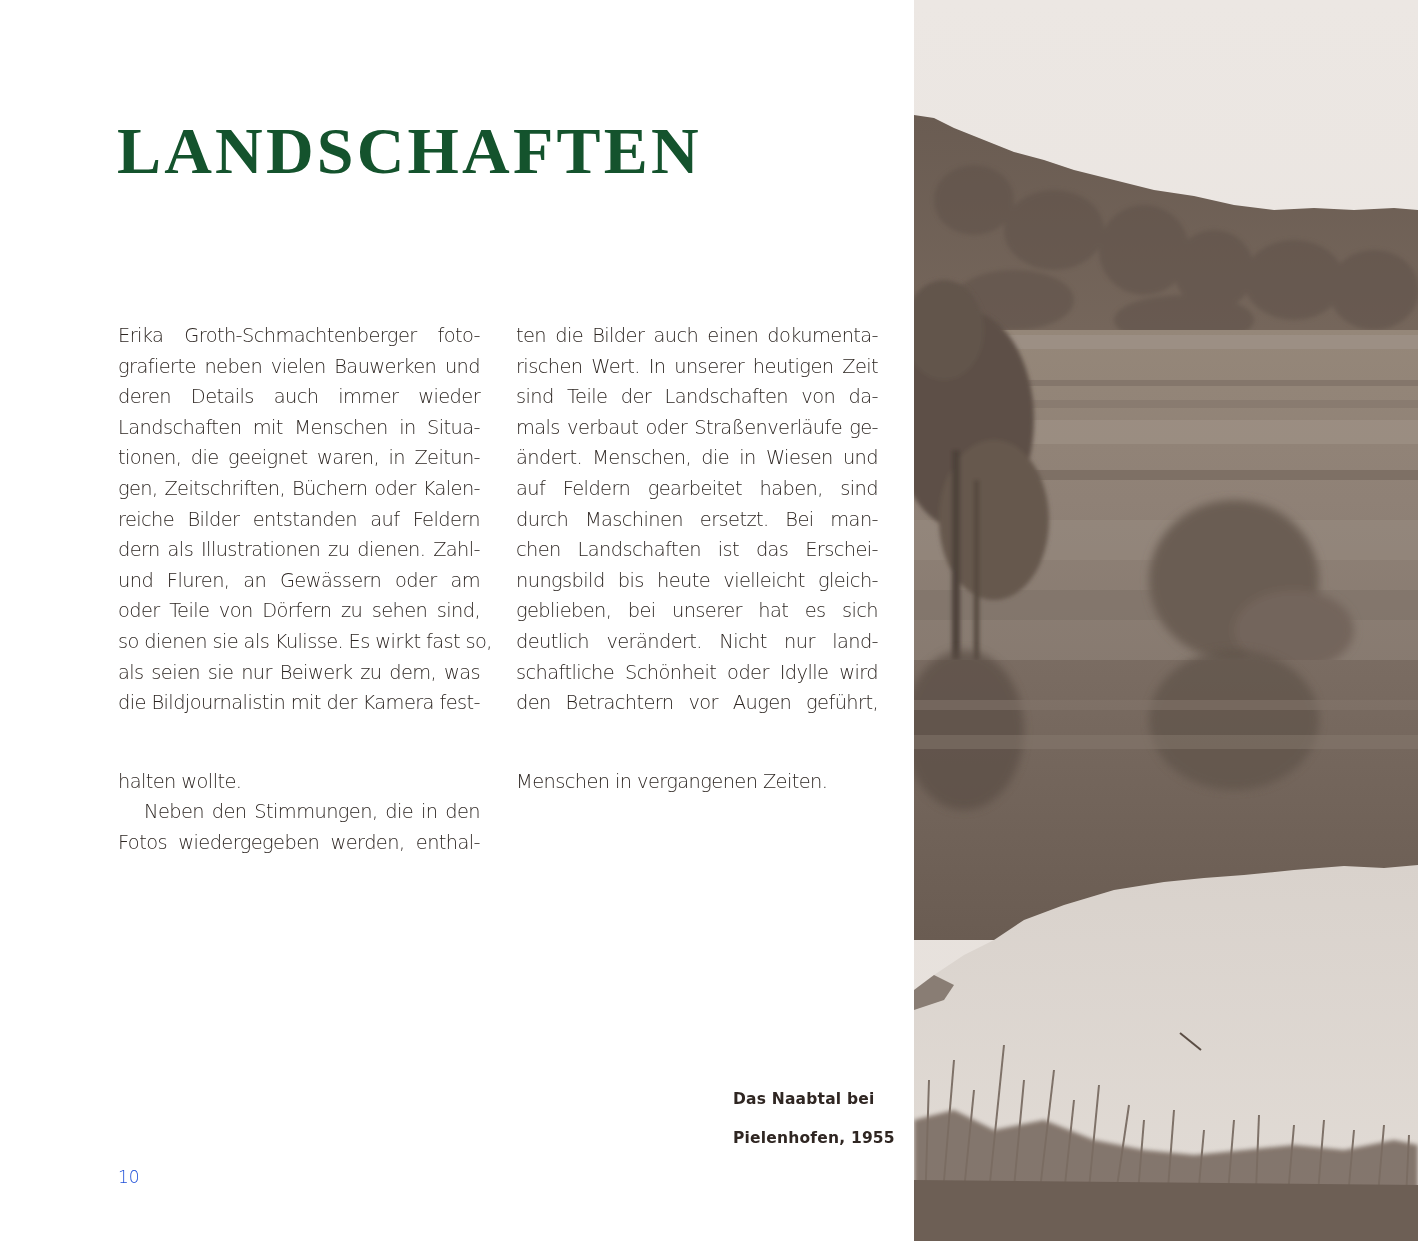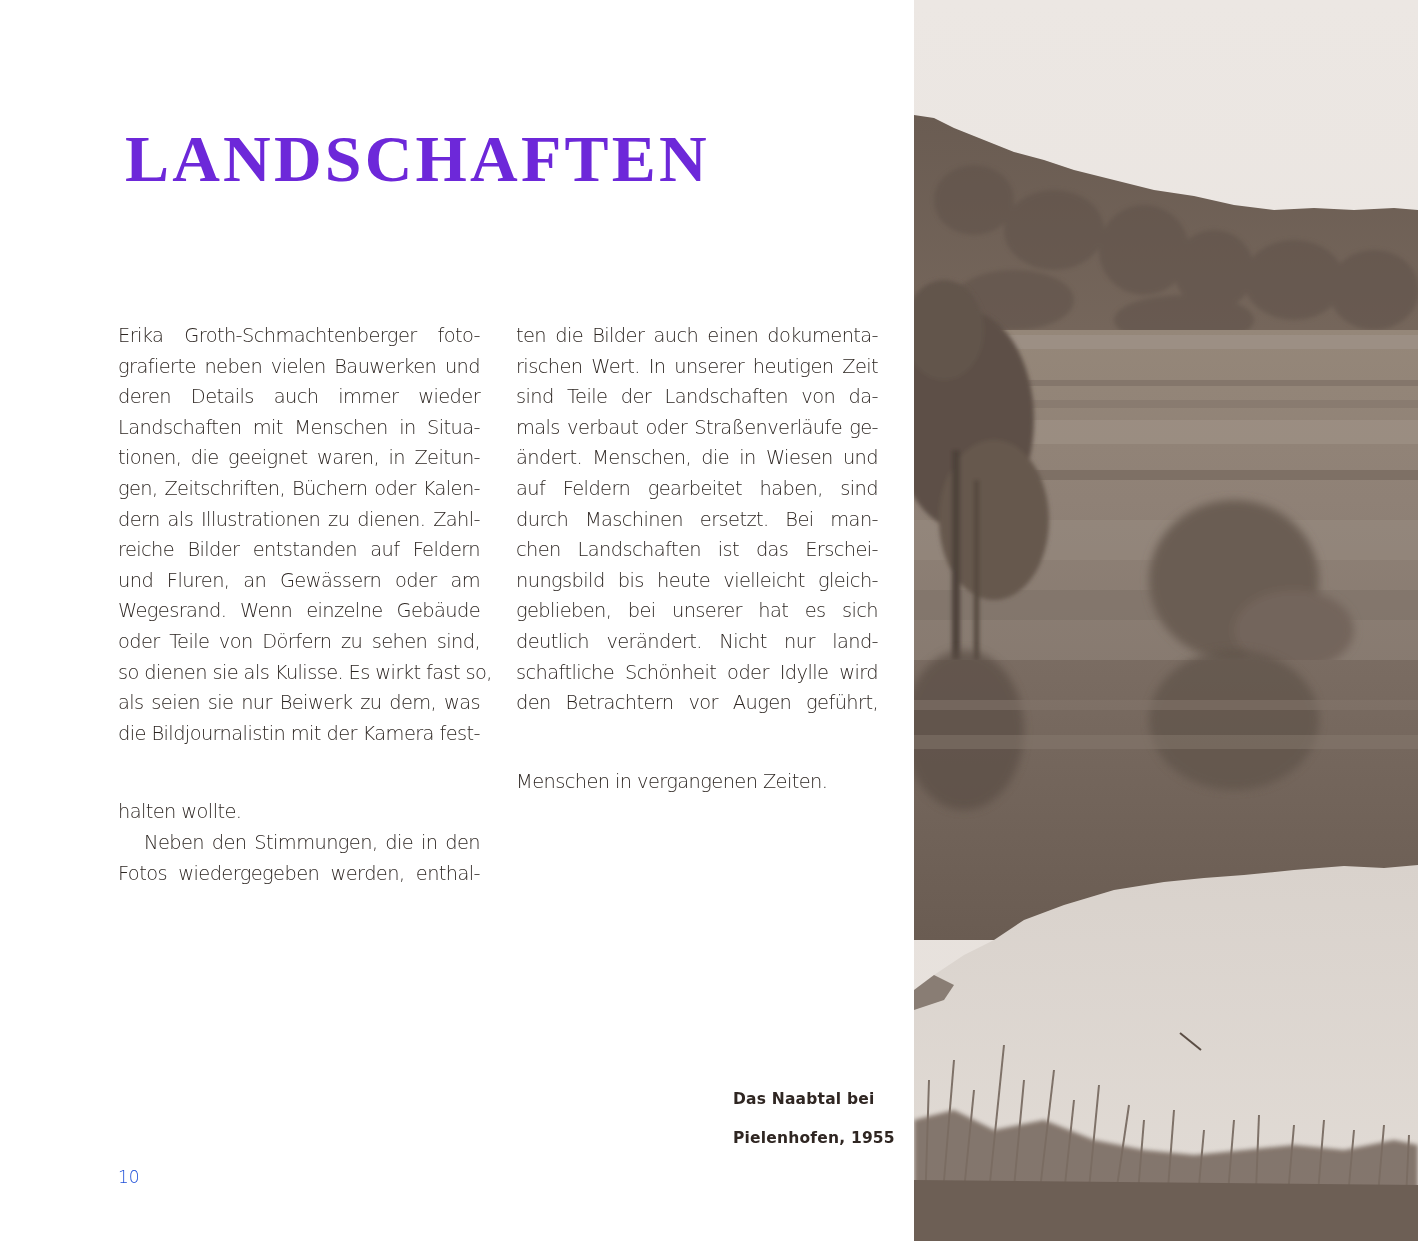--- a/index.html
+++ b/index.html
@@ -8,21 +8,21 @@
       background: #ffffff;
     }
     .page-text {
       position: absolute; left: 0; top: 0; width: 914px; height: 1241px;
       background: #ffffff;
     }
     .title {
       position: absolute; left: 117px; top: 112px;
       font-family: "Liberation Serif", "DejaVu Serif", serif;
       font-weight: bold; font-size: 66px; letter-spacing: 3.2px;
-      color: #6d28d9; margin: 8px; line-height: 78px;
+      color: #14532d; margin: 0; line-height: 78px;
       white-space: nowrap;
     }
     .col {
       position: absolute; top: 321px; width: 362px;
       font-family: "DejaVu Sans", sans-serif;
       font-size: 19.4px; line-height: 30.6px; color: #2d2622;
       font-weight: 300;
       letter-spacing: -0.6px;
     }
     .col-left { left: 118px; }
@@ -58,24 +58,23 @@
 <div class="page-text">
   <h1 class="title">LANDSCHAFTEN</h1>
 
   <div class="col col-left">
     <span class="line">Erika Groth-Schmachtenberger foto-</span>
     <span class="line">grafierte neben vielen Bauwerken und</span>
     <span class="line">deren Details auch immer wieder</span>
     <span class="line">Landschaften mit Menschen in Situa-</span>
     <span class="line">tionen, die geeignet waren, in Zeitun-</span>
     <span class="line">gen, Zeitschriften, Büchern oder Kalen-</span>
+    <span class="line">reiche Bilder entstanden auf Feldern</span>
     <span class="line">dern als Illustrationen zu dienen. Zahl-</span>
-    <span class="line">reiche Bilder entstanden auf Feldern</span>
     <span class="line">und Fluren, an Gewässern oder am</span>
-    <span class="line">Wegesrand. Wenn einzelne Gebäude</span>
     <span class="line">oder Teile von Dörfern zu sehen sind,</span>
     <span class="line">so dienen sie als Kulisse. Es wirkt fast so,</span>
     <span class="line">als seien sie nur Beiwerk zu dem, was</span>
     <span class="line">die Bildjournalistin mit der Kamera fest-</span>
     <span class="line last">halten wollte.</span>
     <span class="line indent">Neben den Stimmungen, die in den</span>
     <span class="line">Fotos wiedergegeben werden, enthal-</span>
   </div>
 
   <div class="col col-right">

